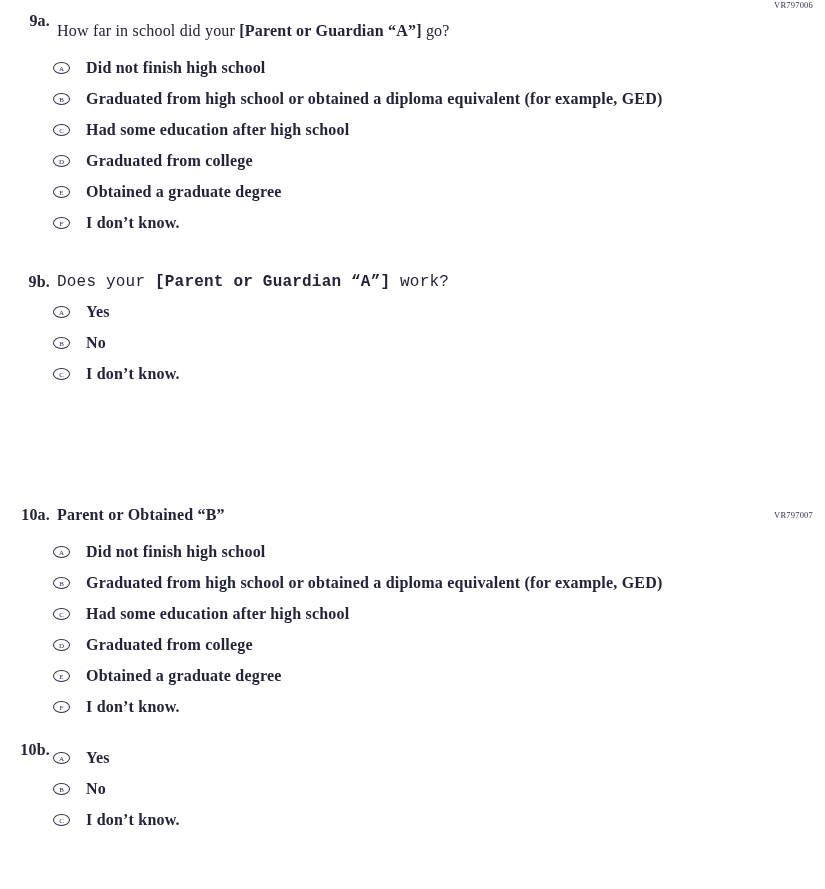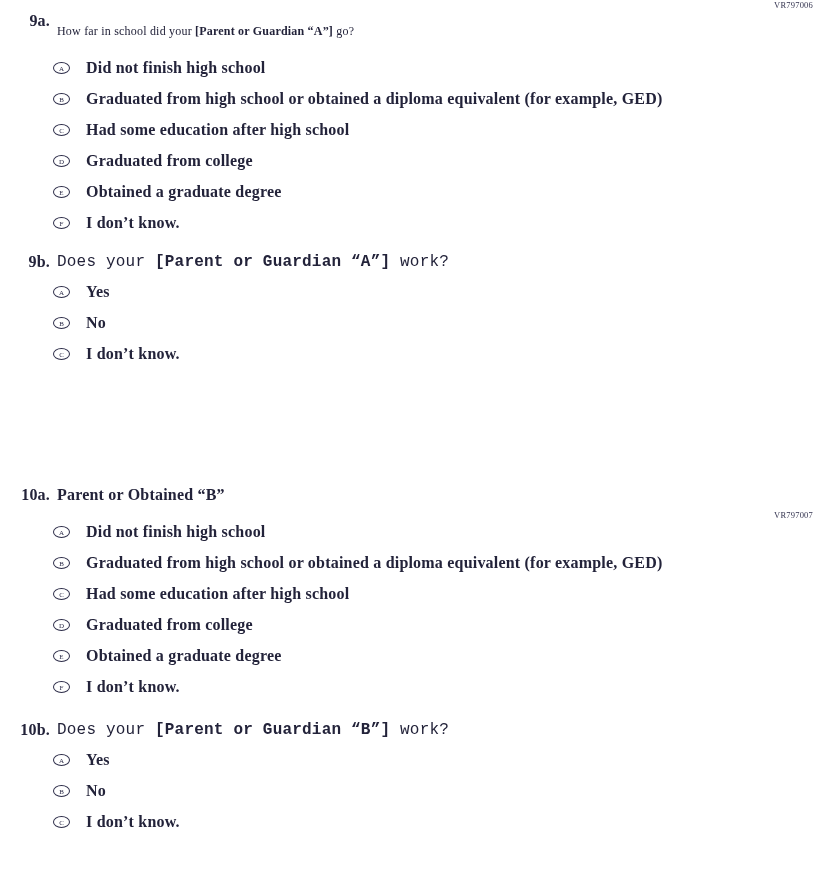--- a/index.html
+++ b/index.html
@@ -24,21 +24,21 @@
     right: 12px;
     font-size: 8.5px;
     letter-spacing: 0.2px;
     color: #33334f;
   }
   .vrcode.vr1 { top: 0; }
   .vrcode.vr2 { top: 510px; }
 
   .qsection { }
   .sec-9a  { margin-top: 10px; }
-  .sec-9b  { margin-top: 8px; }
+  .sec-9b  { margin-top: 28px; }
   .sec-10a { margin-top: 110px; }
   .sec-10b { margin-top: 12px; }
 
   .qrow { display: flex; align-items: flex-start; padding-left: 10px; }
   .qnum {
     flex: 0 0 40px;
     width: 40px;
     text-align: right;
     font-weight: 700;
     font-size: 16px;
@@ -48,21 +48,21 @@
   .qbody { margin-left: 7px; flex: 1; }
 
   .qtitle {
     font-weight: 700;
     font-size: 16px;
     line-height: 22px;
     letter-spacing: 0.2px;
   }
   .qprompt {
     margin-top: 10px;
-    font-size: 12px;
+    font-size: 16px;
     line-height: 22px;
     letter-spacing: 0.2px;
   }
   .qprompt-inline {
     font-size: 16px;
     line-height: 22px;
     letter-spacing: 0.2px;
     font-family: Liberation Mono, monospace;
   }
   .b { font-weight: 700; }
@@ -232,21 +232,20 @@
           </div>
         </div>
       </div>
     </div>
   </section>
 
   <section class="qsection sec-10b">
     <div class="qrow">
       <div class="qnum">10b.</div>
       <div class="qbody">
-        <div class="qprompt-inline"><span>Does your </span><span class="b">[Parent or Guardian “B”]</span><span> work?</span></div>
         <div class="options tight">
           <div class="option">
             <span class="bubble">
                 <i class="blet">A</i>
               </span>
             <span class="olabel">Yes</span>
           </div>
           <div class="option">
             <span class="bubble">
                 <i class="blet">B</i>

